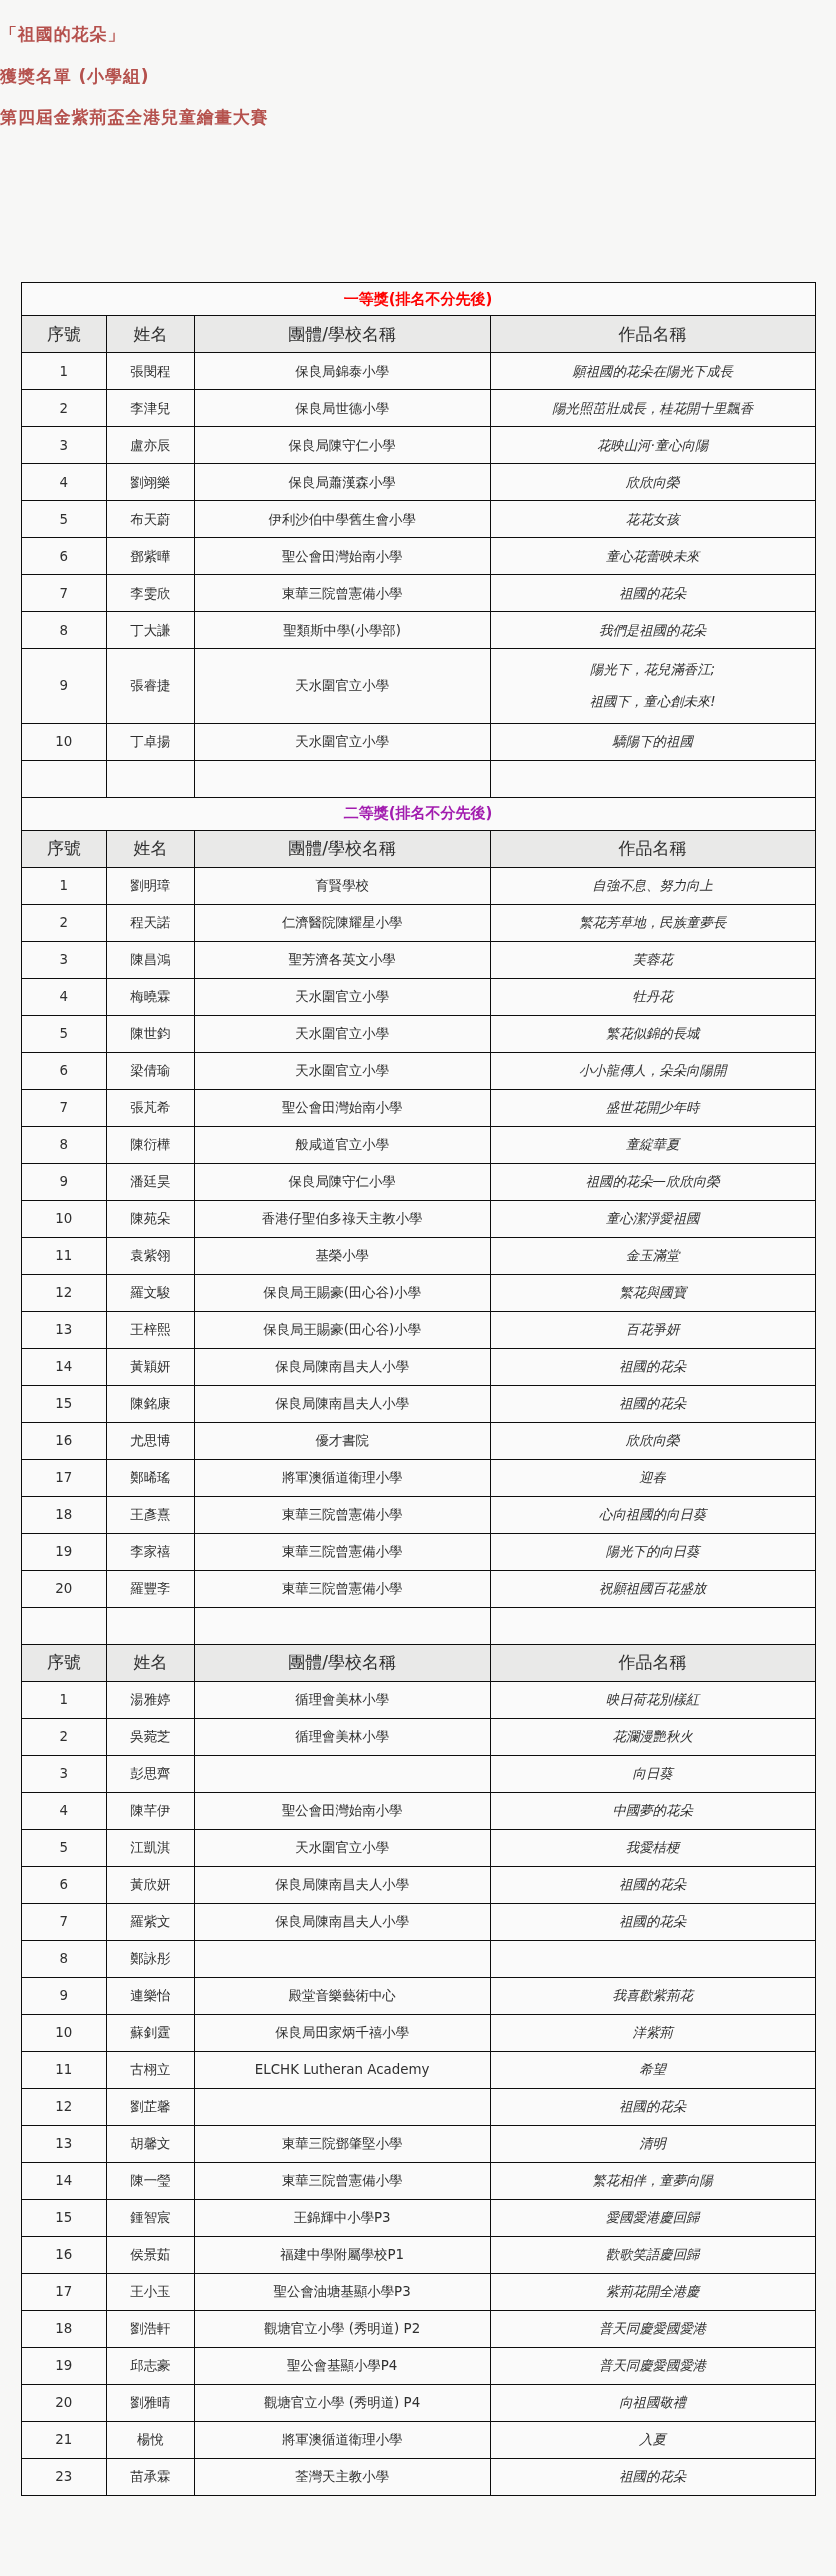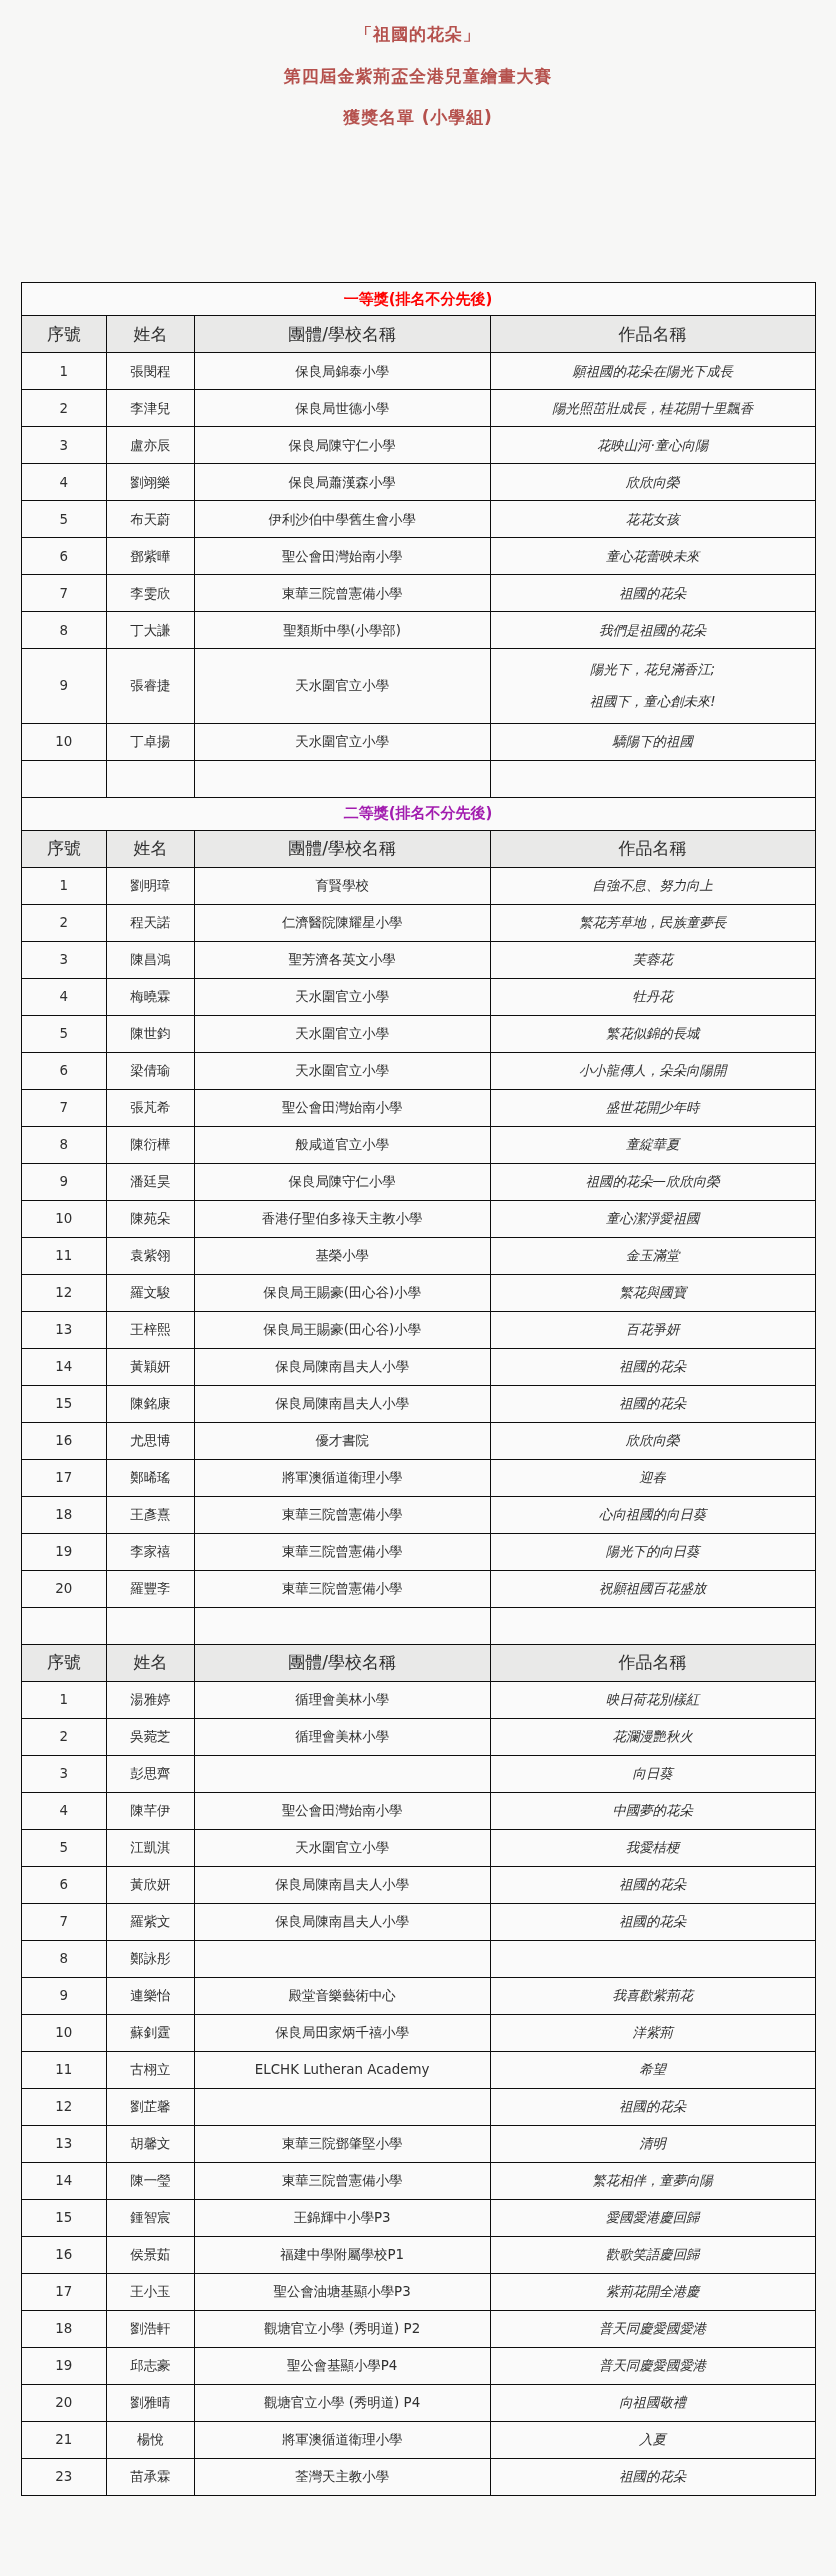--- a/index.html
+++ b/index.html
@@ -9,21 +9,21 @@
     font-family: "DejaVu Sans", "Liberation Sans", sans-serif;
   }
   .page {
     width: 836px;
     margin: 0 auto;
     background: #f7f7f6;
     padding-bottom: 16px;
   }
   .title-block {
     padding-top: 23px;
-    text-align: center;
+    text-align: left;
   }
   .title-line {
     color: #b5514d;
     font-weight: bold;
     font-size: 17px;
     letter-spacing: 0.9px;
     margin: 0 0 18.7px 0;
   }
   .table-wrap {
     margin-top: 153px;
@@ -71,22 +71,22 @@
   table.awards tr.spacer-row td {
     height: 27px;
   }
 </style>
 </head>
 <body>
 
 <div class="page">
   <div class="title-block">
     <div class="title-line">「祖國的花朵」</div>
+    <div class="title-line">獲獎名單 (小學組)</div>
     <div class="title-line">第四屆金紫荊盃全港兒童繪畫大賽</div>
-    <div class="title-line">獲獎名單 (小學組)</div>
   </div>
 
   <div class="table-wrap">
     <table class="awards">
       <colgroup>
         <col style="width:10.8%">
         <col style="width:11.0%">
         <col style="width:37.3%">
         <col style="width:40.9%">
       </colgroup>

